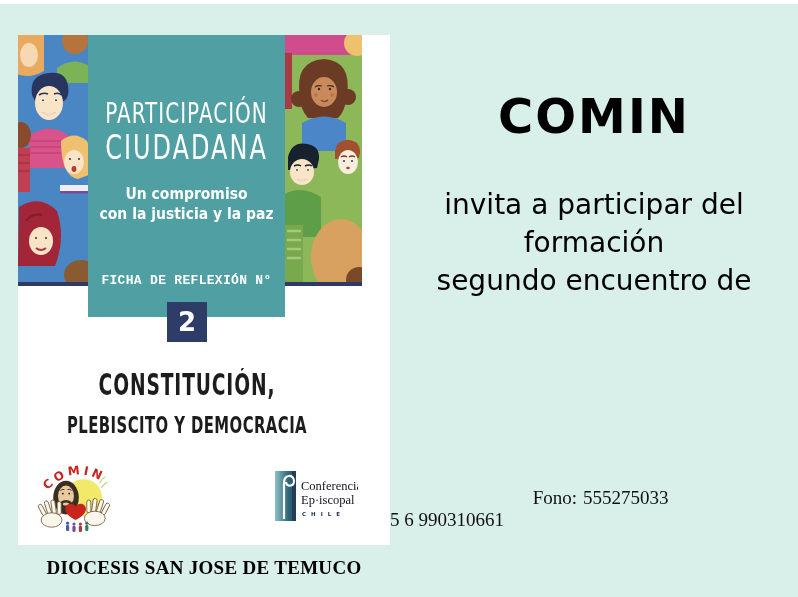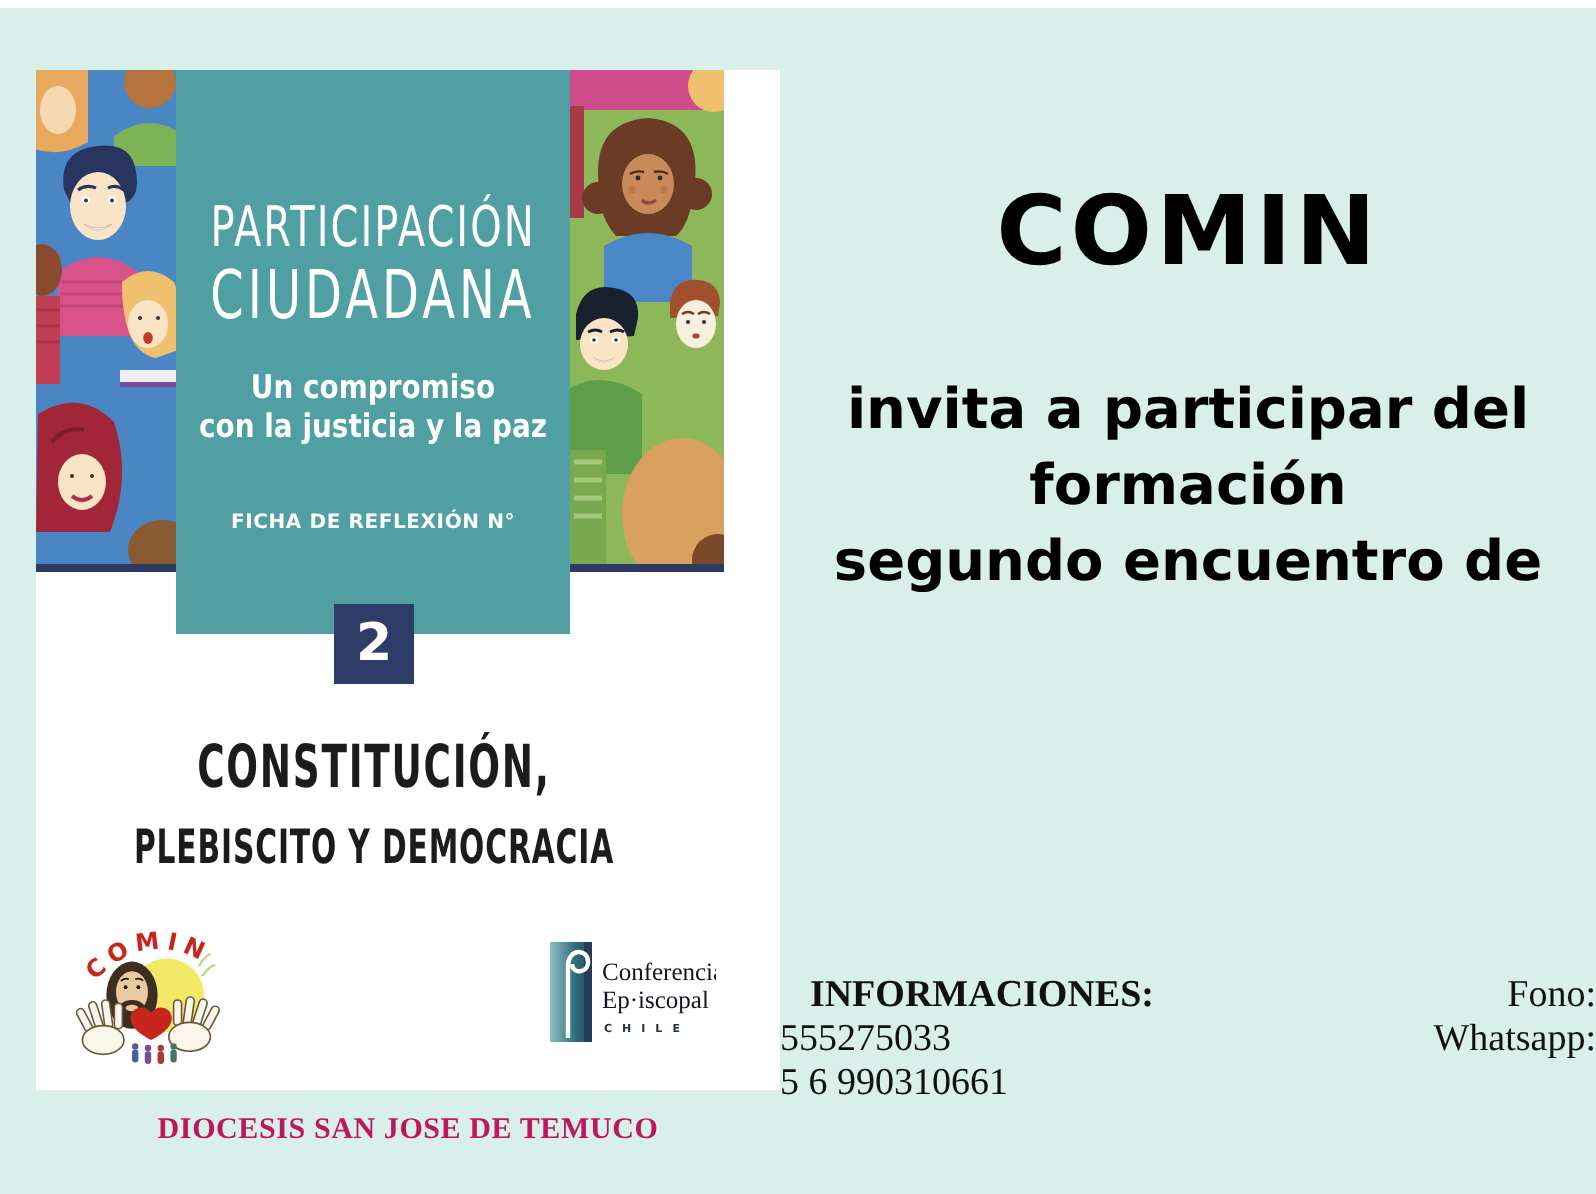--- a/index.html
+++ b/index.html
@@ -15,43 +15,43 @@
   .strip { position:absolute; top:0; height:247px; border-bottom:4px solid #2e3a64; overflow:hidden; }
   .strip-left  { left:0;     width:70px; }
   .strip-right { left:267px; width:77px; }
   .strip svg { display:block; width:100%; height:247px; }
 
   .teal-panel { position:absolute; left:70px; top:0; width:197px; height:282px; background:#4f9fa3; color:#ffffff; }
   .teal-panel > div { position:absolute; width:100%; text-align:center; }
   .p-title1 { top:66px;  font-size:20px; letter-spacing:1px; transform:scaleY(1.4); }
   .p-title2 { top:99px;  font-size:24px; letter-spacing:2px; transform:scaleY(1.4); }
   .p-sub    { top:150px; font-size:15.5px; font-weight:bold; line-height:19px; transform:scale(0.9,1.05); }
-  .p-ficha  { top:221px; font-size:10px; font-weight:bold; letter-spacing:0.3px; }
+  .p-ficha  { top:238px; font-size:13px; font-weight:bold; letter-spacing:0.3px;font-family:Liberation Mono, monospace; }
 
   .ficha-badge { position:absolute; left:149px; top:267px; width:40px; height:40px; background:#2e3c68;
     color:#fff; font-weight:bold; font-size:26px; display:flex; align-items:center; justify-content:center; }
 
   .poster-heading { position:absolute; left:0; top:333px; width:338px; text-align:center; color:#1c1c1c;
     font-weight:bold; transform:scale(0.85,1.35); transform-origin:center top; }
   .heading-l1 { font-size:22px;   letter-spacing:1px; }
   .heading-l2 { font-size:17.5px; letter-spacing:0.5px; margin-top:7px; }
 
   .comin-logo     { position:absolute; left:16px;  top:421px; width:80px; height:80px; }
   .episcopal-logo { position:absolute; left:256px; top:434px; width:84px; height:58px; }
 
   .diocese { position:absolute; left:18px; top:557px; width:372px; text-align:center;
-    font-family:"Liberation Serif", serif; font-weight:bold; font-size:15px; color:#be185d;
+    font-family:"Liberation Serif", serif; font-weight:bold; font-size:19px; color:#000000;
     letter-spacing:0.3px; }
 
   
   .right-panel { position:absolute; left:390px; top:0; width:408px; height:597px; color:#000; }
   .org-title  { position:absolute; top:88px; width:100%; text-align:center;
     font-size:48px; font-weight:bold; letter-spacing:2px; }
   .invitation { position:absolute; top:186px; width:100%; text-align:center;
-    font-size:28px; font-weight:bold; line-height:38px; }
+    font-size:28px; font-weight:normal; line-height:38px; }
   .contact { position:absolute; top:487px; left:0; width:100%; display:grid;
     grid-template-columns:187px auto; column-gap:6px; row-gap:1px;
     font-family:"Liberation Serif", serif; font-size:19px; color:#111; line-height:21px; }
   .contact .lbl { text-align:right; }
   .contact .lbl.bold { font-weight:bold; }
 </style>
 </head>
 <body>
 
 <div class="top-border"></div>
@@ -238,19 +238,17 @@
 <div class="right-panel">
   <div class="org-title">COMIN</div>
 
   <div class="invitation">
     <div>invita a participar del</div>
     <div>formación</div>
     <div>segundo encuentro de</div>
   </div>
 
   <div class="contact">
-    <div class="lbl bold">INFORMACIONES:</div>
     <div class="lbl">Fono:</div>
     <div class="val">555275033</div>
-    <div class="lbl">Whatsapp:</div>
     <div class="val">5 6 990310661</div>
   </div>
 </div>
 
 </body></html>

